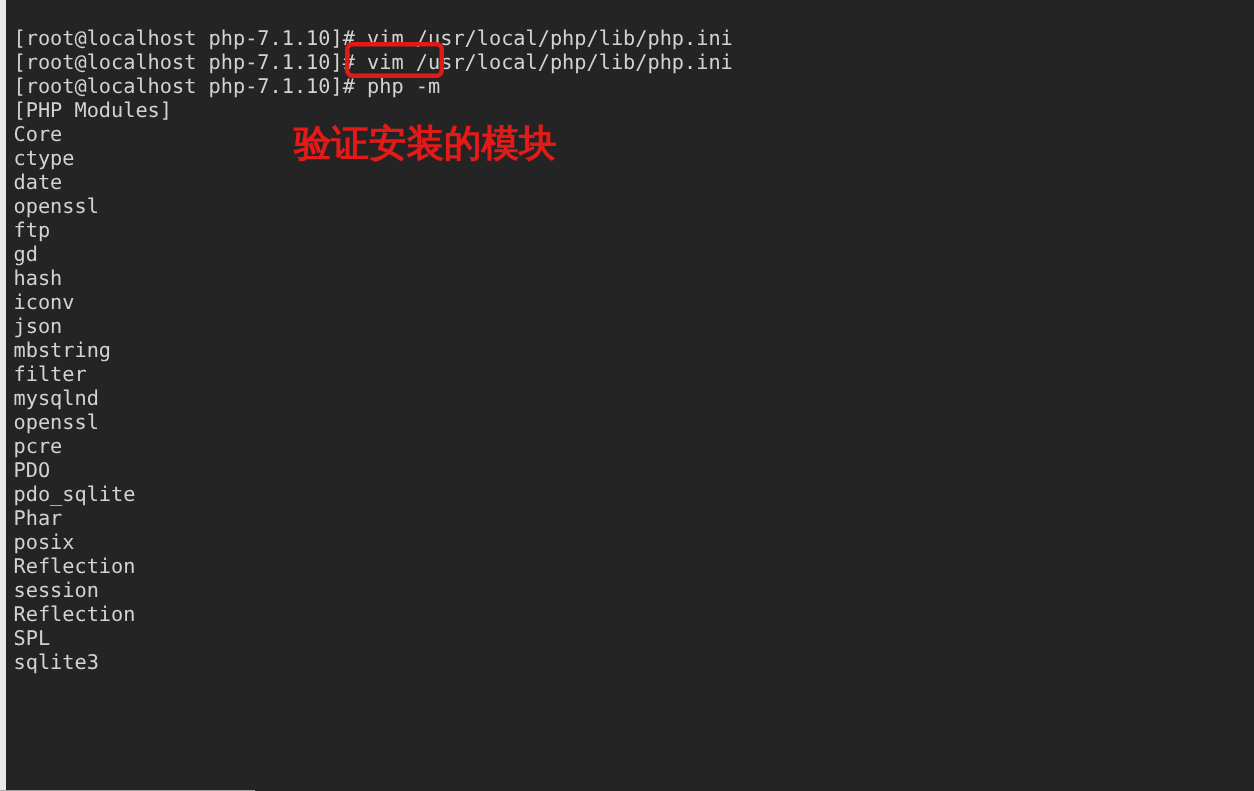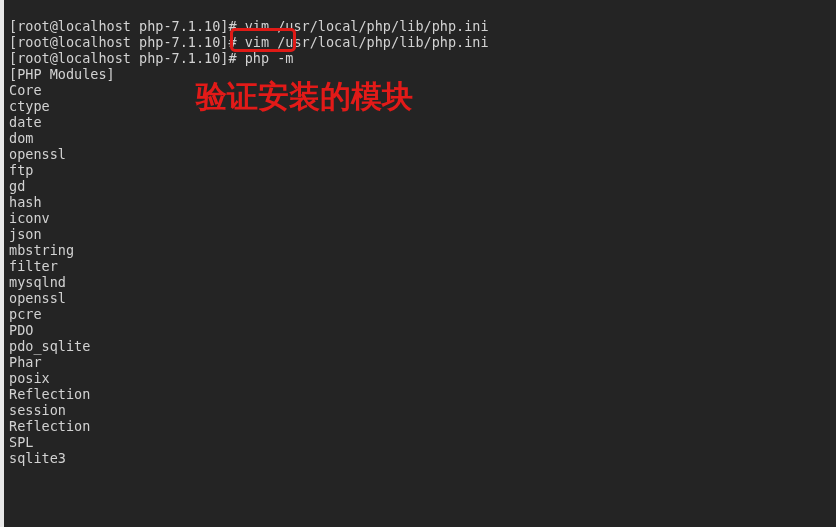--- a/index.html
+++ b/index.html
@@ -57,21 +57,21 @@
     box-sizing: border-box;
     pointer-events: none;
   }
 
   
   #annotation-label {
     position: absolute;
     left: 196px;
     top: 82px;
     font-family: "DejaVu Sans", "Liberation Sans", sans-serif;
-    font-size: 31px;
+    font-size: 25px;
     font-weight: bold;
     color: #e21a18;
     white-space: pre;
     line-height: 28px;
   }
 </style>
 </head>
 <body>
 
 <div id="terminal-window">
@@ -79,21 +79,20 @@
   <div id="left-edge-strip"></div>
 
   <div id="terminal-output">
       <div class="term-line">[root@localhost php-7.1.10]# vim /usr/local/php/lib/php.ini</div>
       <div class="term-line">[root@localhost php-7.1.10]# vim /usr/local/php/lib/php.ini</div>
       <div class="term-line">[root@localhost php-7.1.10]# php -m</div>
       <div class="term-line">[PHP Modules]</div>
       <div class="term-line">Core</div>
       <div class="term-line">ctype</div>
       <div class="term-line">date</div>
-      <div class="term-line">dom</div>
       <div class="term-line">openssl</div>
       <div class="term-line">ftp</div>
       <div class="term-line">gd</div>
       <div class="term-line">hash</div>
       <div class="term-line">iconv</div>
       <div class="term-line">json</div>
       <div class="term-line">mbstring</div>
       <div class="term-line">filter</div>
       <div class="term-line">mysqlnd</div>
       <div class="term-line">openssl</div>

